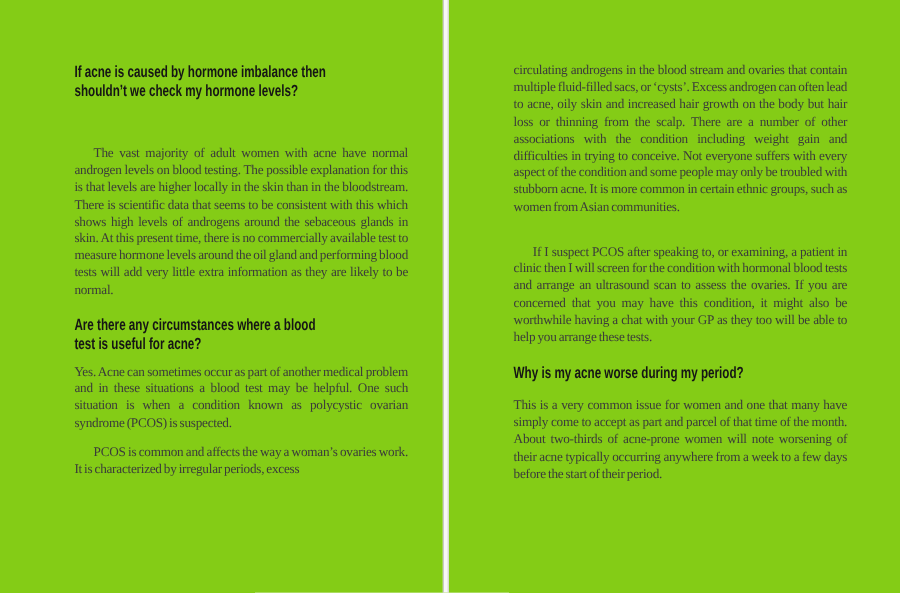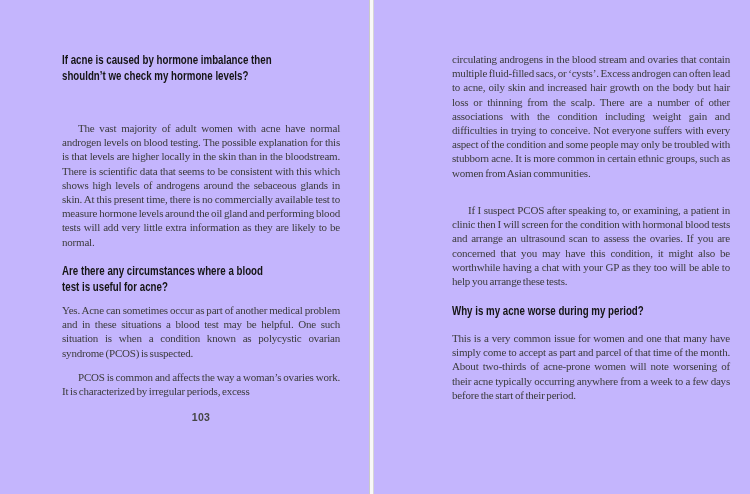--- a/index.html
+++ b/index.html
@@ -5,28 +5,28 @@
   html, body { margin: 0; padding: 0; }
   body {
     width: 750px; height: 494px;
     background: #ffffff;
     overflow: hidden;
     font-family: "Liberation Serif", "DejaVu Serif", serif;
   }
   .spread {
     position: relative;
     width: 750px; height: 494px;
-    background: #c4b5fd;
+    background: #84cc16;
   }
   .page {
     position: absolute;
     top: 0; bottom: 0;
   }
   .page.left  { left: 62px;  width: 278px; }
-  .page.right { left: 452px; width: 278px; }
+  .page.right { left: 428px; width: 278px; }
 
   .gutter {
     position: absolute;
     left: 369px; top: 0; bottom: 0;
     width: 3px;
     border-left: 1px solid #c9c9c9;
     border-right: 1px solid #d6d6d6;
     background: #f8f8f8;
   }
 
@@ -88,21 +88,20 @@
 
     <h2 class="hd" style="top:263px">
       <span class="hl">Are there any circumstances where a blood</span>
       <span class="hl">test is useful for acne?</span>
     </h2>
 
     <p class="para" style="top:303px">Yes. Acne can sometimes occur as part of another medical problem and in these situations a blood test may be helpful. One such situation is when a condition known as polycystic ovarian syndrome (PCOS) is suspected.</p>
 
     <p class="para indent" style="top:370px">PCOS is common and affects the way a woman’s ovaries work. It is characterized by irregular periods, excess</p>
 
-    <div class="pagenum left">103</div>
   </div>
 
   <div class="gutter"></div>
 
   <div class="page right">
 
     <p class="para" style="top:52px">circulating androgens in the blood stream and ovaries that contain multiple fluid-filled sacs, or ‘cysts’. Excess androgen can often lead to acne, oily skin and increased hair growth on the body but hair loss or thinning from the scalp. There are a number of other associations with the condition including weight gain and difficulties in trying to conceive. Not everyone suffers with every aspect of the condition and some people may only be troubled with stubborn acne. It is more common in certain ethnic groups, such as women from Asian communities.</p>
 
     <p class="para indent" style="top:203px">If I suspect PCOS after speaking to, or examining, a patient in clinic then I will screen for the condition with hormonal blood tests and arrange an ultrasound scan to assess the ovaries. If you are concerned that you may have this condition, it might also be worthwhile having a chat with your GP as they too will be able to help you arrange these tests.</p>
 

